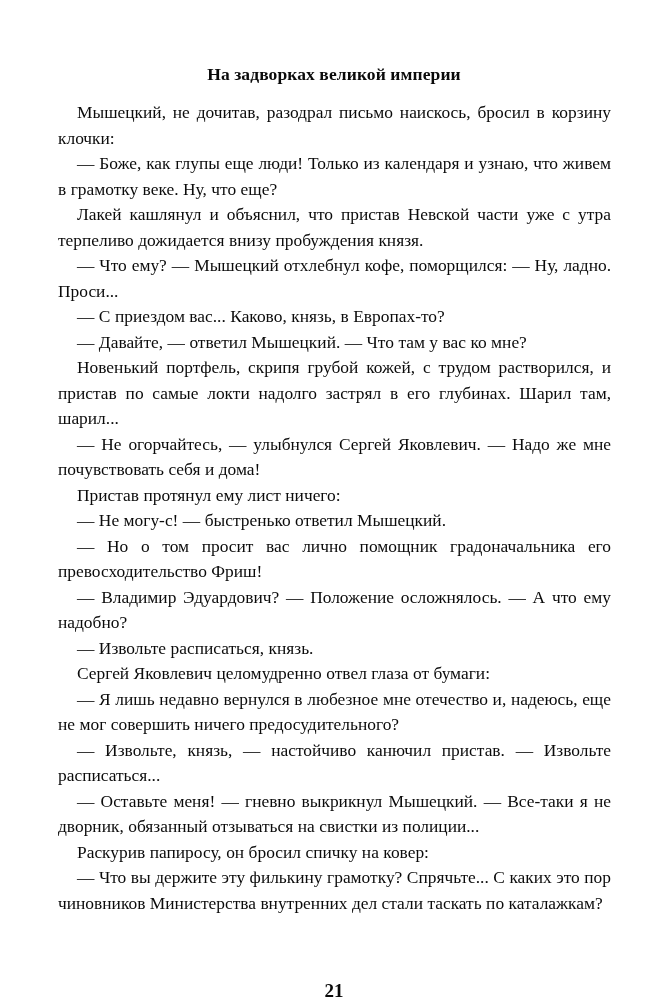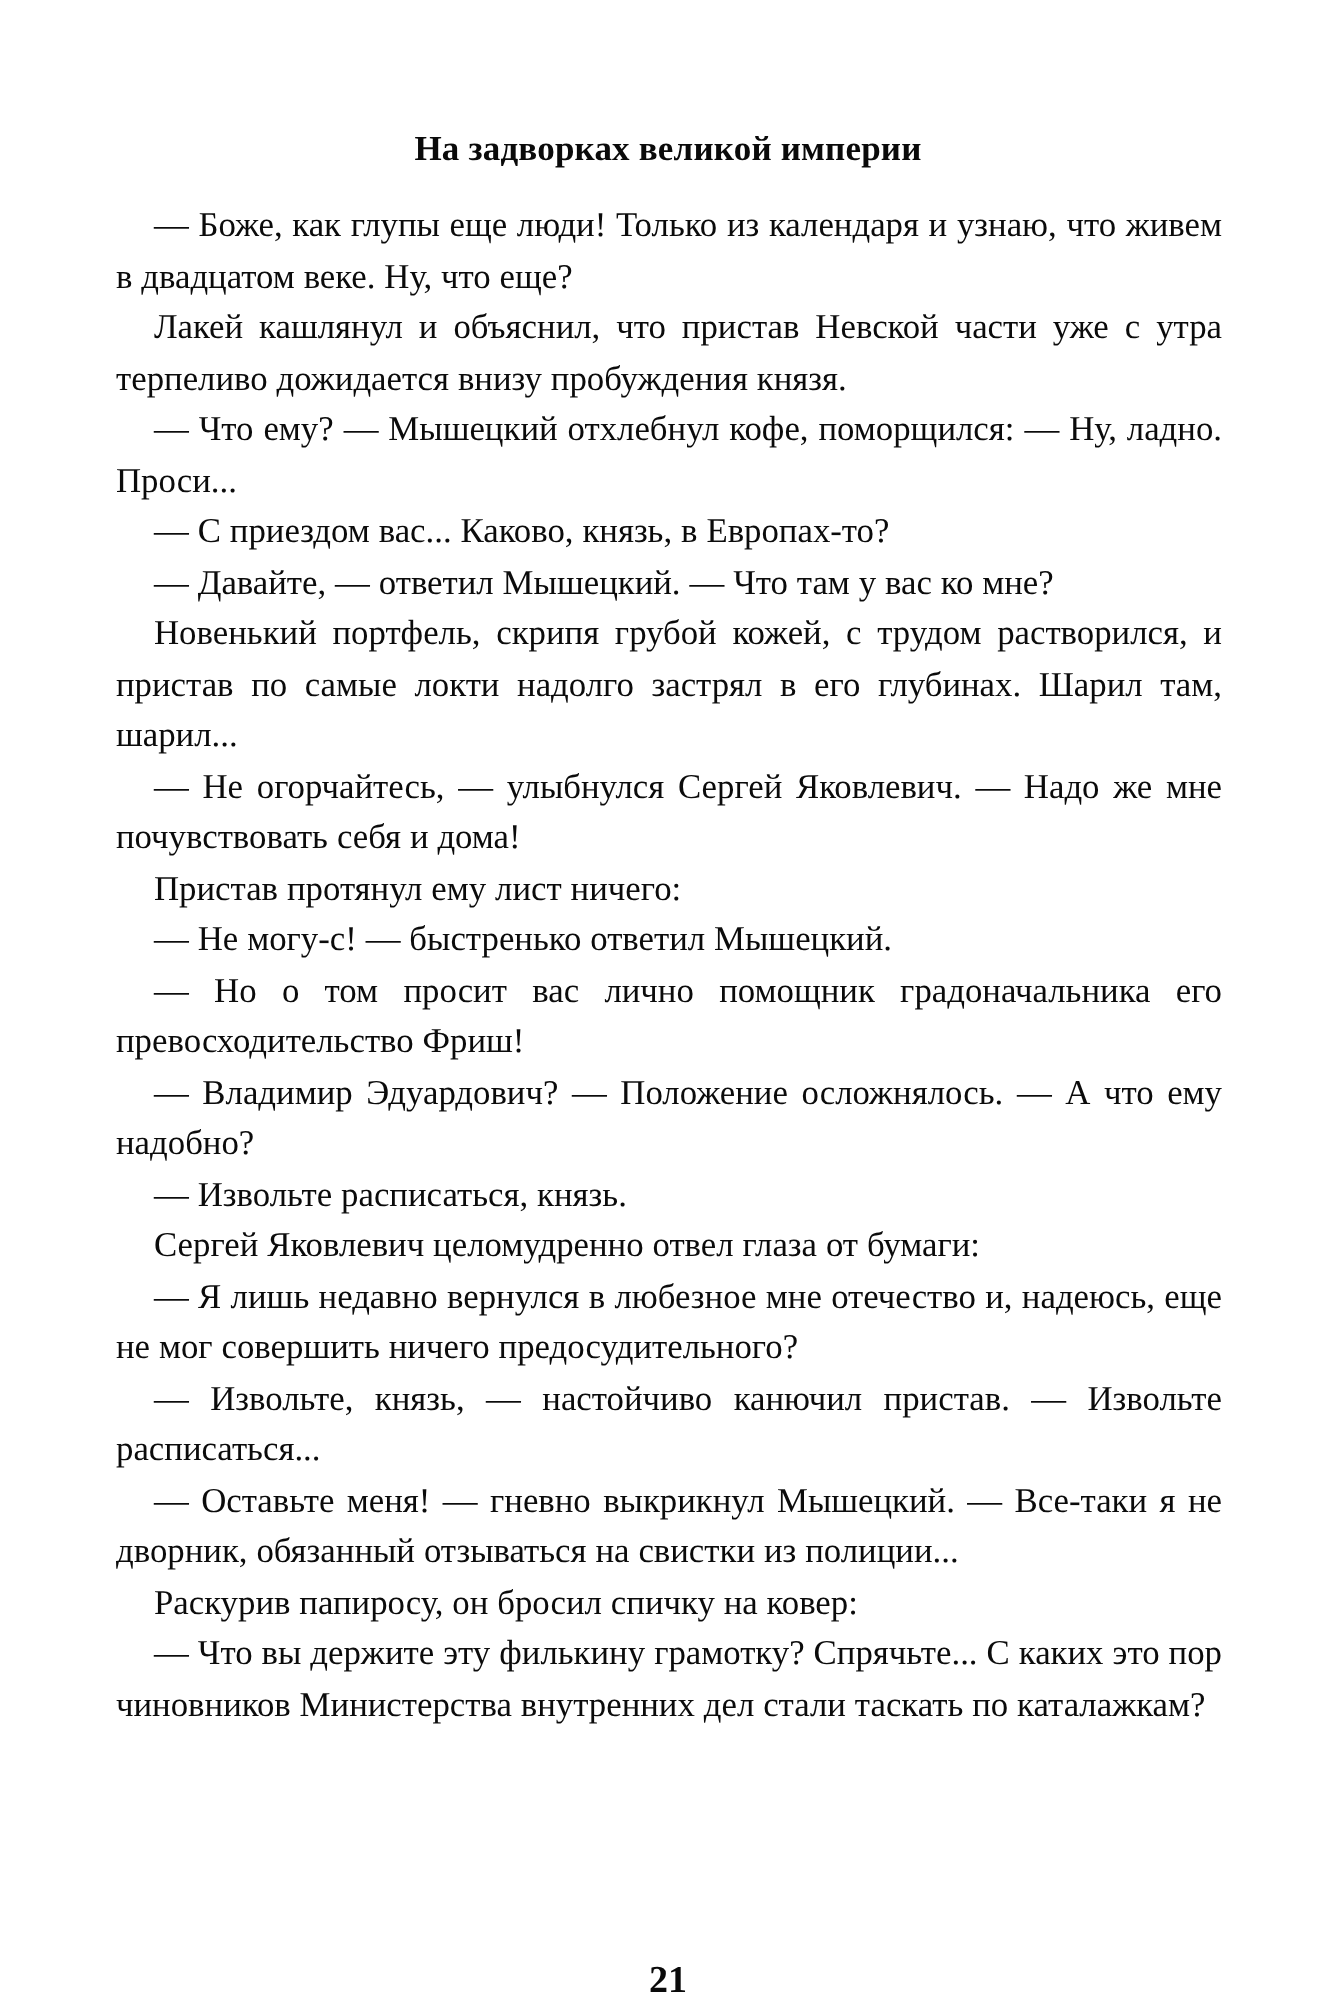--- a/index.html
+++ b/index.html
@@ -77,21 +77,22 @@
   }
 </style>
 </head>
 <body>
 
 <div class="page">
 
   <div class="running-header">На задворках великой империи</div>
 
   <div class="text-block">
-      <p class="para">— Боже, как глупы еще люди! Только из календаря и узнаю, что живем в двадцатом веке. Ну, что еще?</p>
+      <p class="para">Мышецкий, не дочитав, разодрал письмо наискось, бросил в корзину клочки:</p>
+      <p class="para">— Боже, как глупы еще люди! Только из календаря и узнаю, что живем в грамотку веке. Ну, что еще?</p>
       <p class="para">Лакей кашлянул и объяснил, что пристав Невской части уже с утра терпеливо дожидается внизу пробуждения князя.</p>
       <p class="para">— Что ему? — Мышецкий отхлебнул кофе, поморщился: — Ну, ладно. Проси...</p>
       <p class="para">— С приездом вас... Каково, князь, в Европах-то?</p>
       <p class="para">— Давайте, — ответил Мышецкий. — Что там у вас ко мне?</p>
       <p class="para">Новенький портфель, скрипя грубой кожей, с трудом растворился, и пристав по самые локти надолго застрял в его глубинах. Шарил там, шарил...</p>
       <p class="para">— Не огорчайтесь, — улыбнулся Сергей Яковлевич. — Надо же мне почувствовать себя и дома!</p>
       <p class="para">Пристав протянул ему лист ничего:</p>
       <p class="para">— Не могу-с! — быстренько ответил Мышецкий.</p>
       <p class="para">— Но о том просит вас лично помощник градоначальника его превосходительство Фриш!</p>
       <p class="para">— Владимир Эдуардович? — Положение осложнялось. — А что ему надобно?</p>

